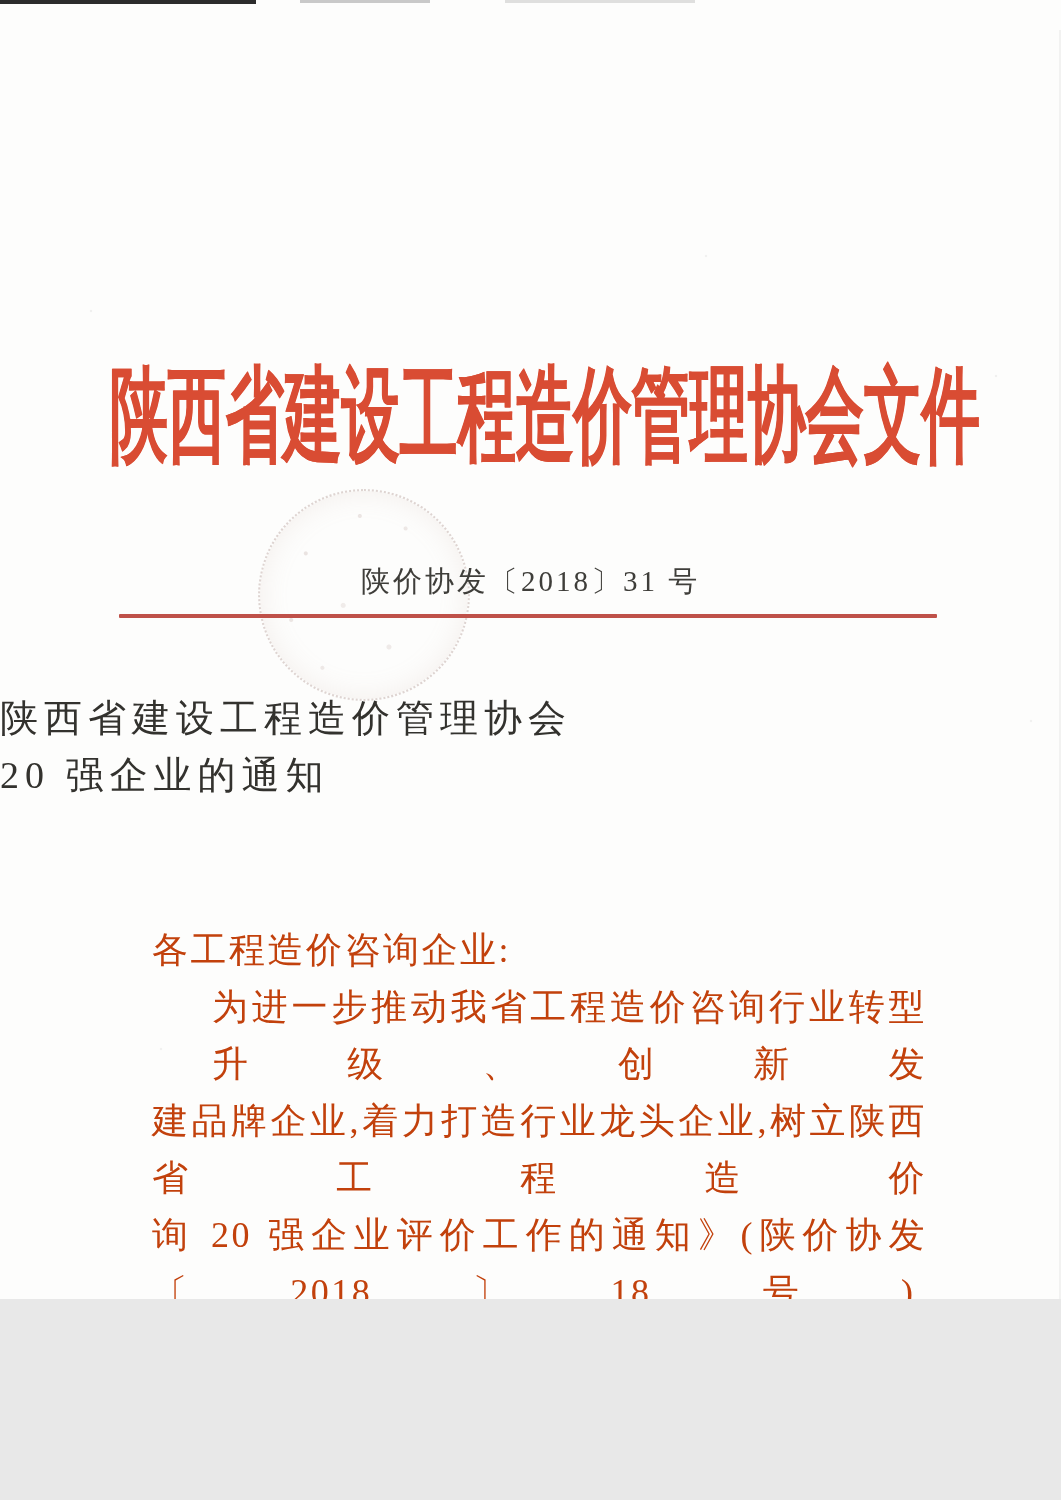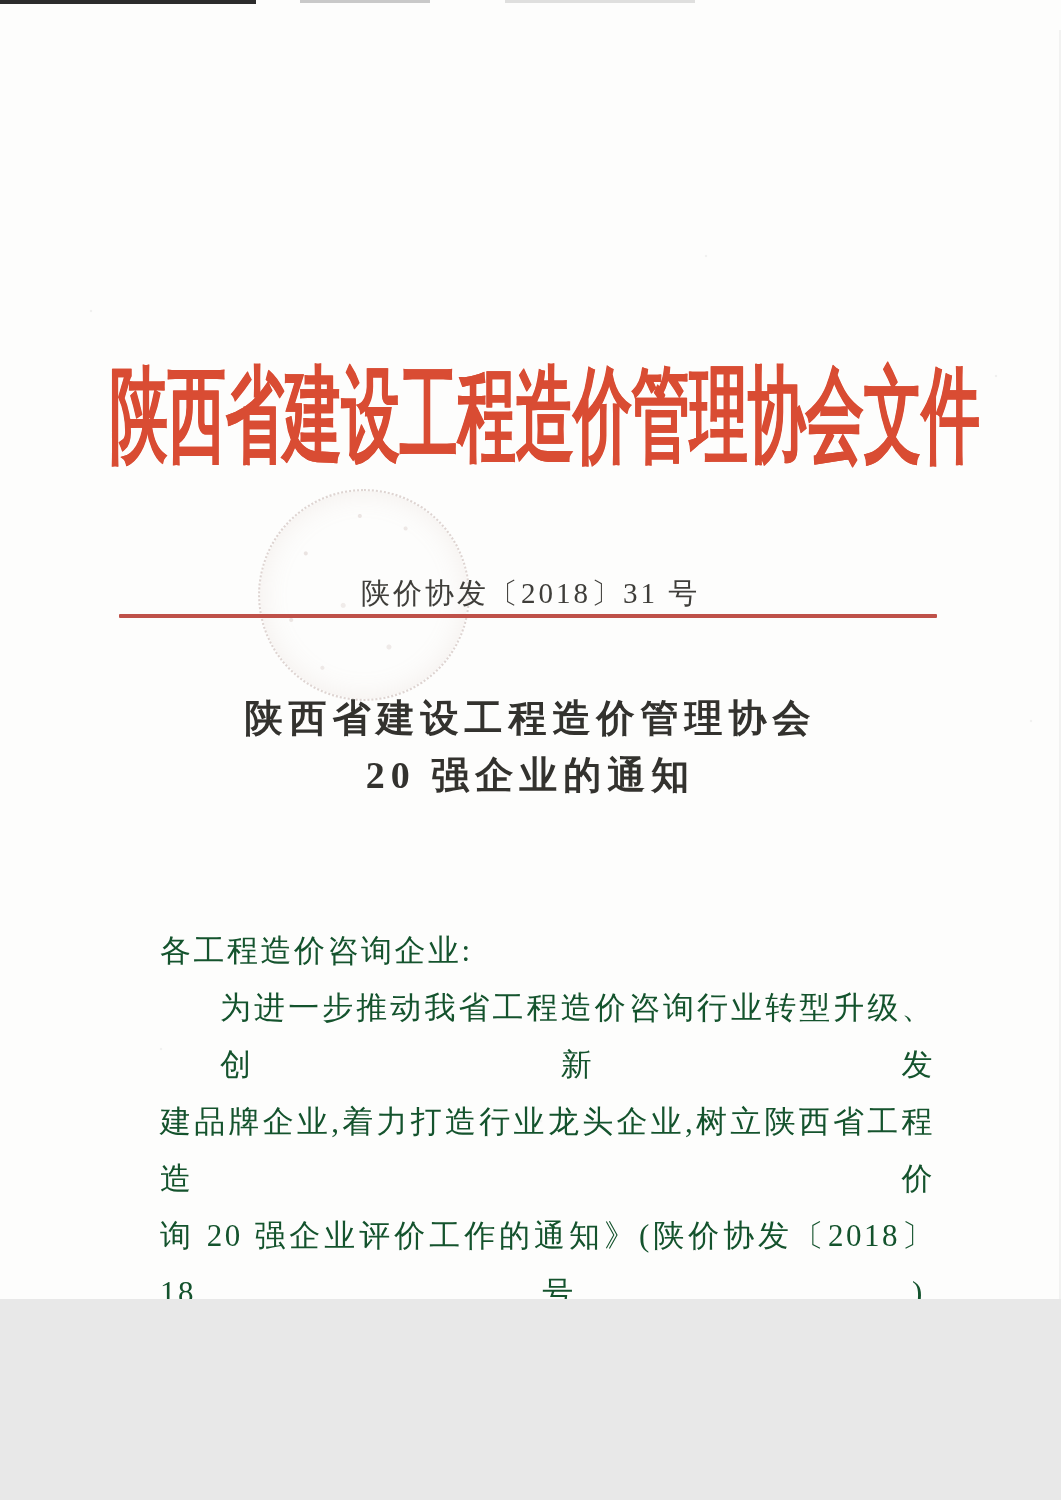--- a/index.html
+++ b/index.html
@@ -54,46 +54,45 @@
       radial-gradient(circle at 40% 55%, rgba(168,138,132,0.15) 0 2px, transparent 3px),
       radial-gradient(circle at 15% 62%, rgba(168,138,132,0.20) 0 1.5px, transparent 2.5px),
       radial-gradient(circle at 62% 75%, rgba(168,138,132,0.16) 0 2px, transparent 3px),
       radial-gradient(circle at 85% 48%, rgba(168,138,132,0.14) 0 1.5px, transparent 2.5px),
       radial-gradient(circle at 48% 12%, rgba(168,138,132,0.20) 0 1.5px, transparent 2.5px),
       radial-gradient(circle at 30% 85%, rgba(168,138,132,0.17) 0 1.5px, transparent 2.5px);
     filter: blur(0.3px);
   }
 
   .doc-number {
-    position:absolute; top:576px; left:0; width:100%;
+    position:absolute; top:564px; left:0; width:100%;
     text-align:center;
     font-size:29px; line-height:34px;
     letter-spacing:3px;
     color:#3f3e3a;
   }
 
   .red-rule {
     position:absolute; top:614px; left:119px;
     width:818px; height:4px;
     background:#bf5149; border-radius:1px;
   }
 
   .doc-title {
     position:absolute; top:690px; left:0; width:100%;
-    text-align:center;
-    font-size:38px; line-height:57px; font-weight:bold;
+    font-size:38px; line-height:57px; font-weight:normal;
     letter-spacing:6px;
     color:#33322e;
   }
 
   .body-block {
-    position:absolute; top:922px; left:160px; width:775px;
-    font-size:31px; line-height:57px;
+    position:absolute; top:922px; left:152px; width:775px;
+    font-size:36px; line-height:57px;
     letter-spacing:2.5px;
-    color:#14532d;
+    color:#c2410c;
   }
   .salutation { text-align:left; }
   .body-line { text-align:justify; text-align-last:justify; }
   .body-line.indent { padding-left:60px; }
 
   .page-number {
     position:absolute; top:1366px; left:0; width:100%;
     text-align:center;
     font-size:21px; color:#55544f;
   }

